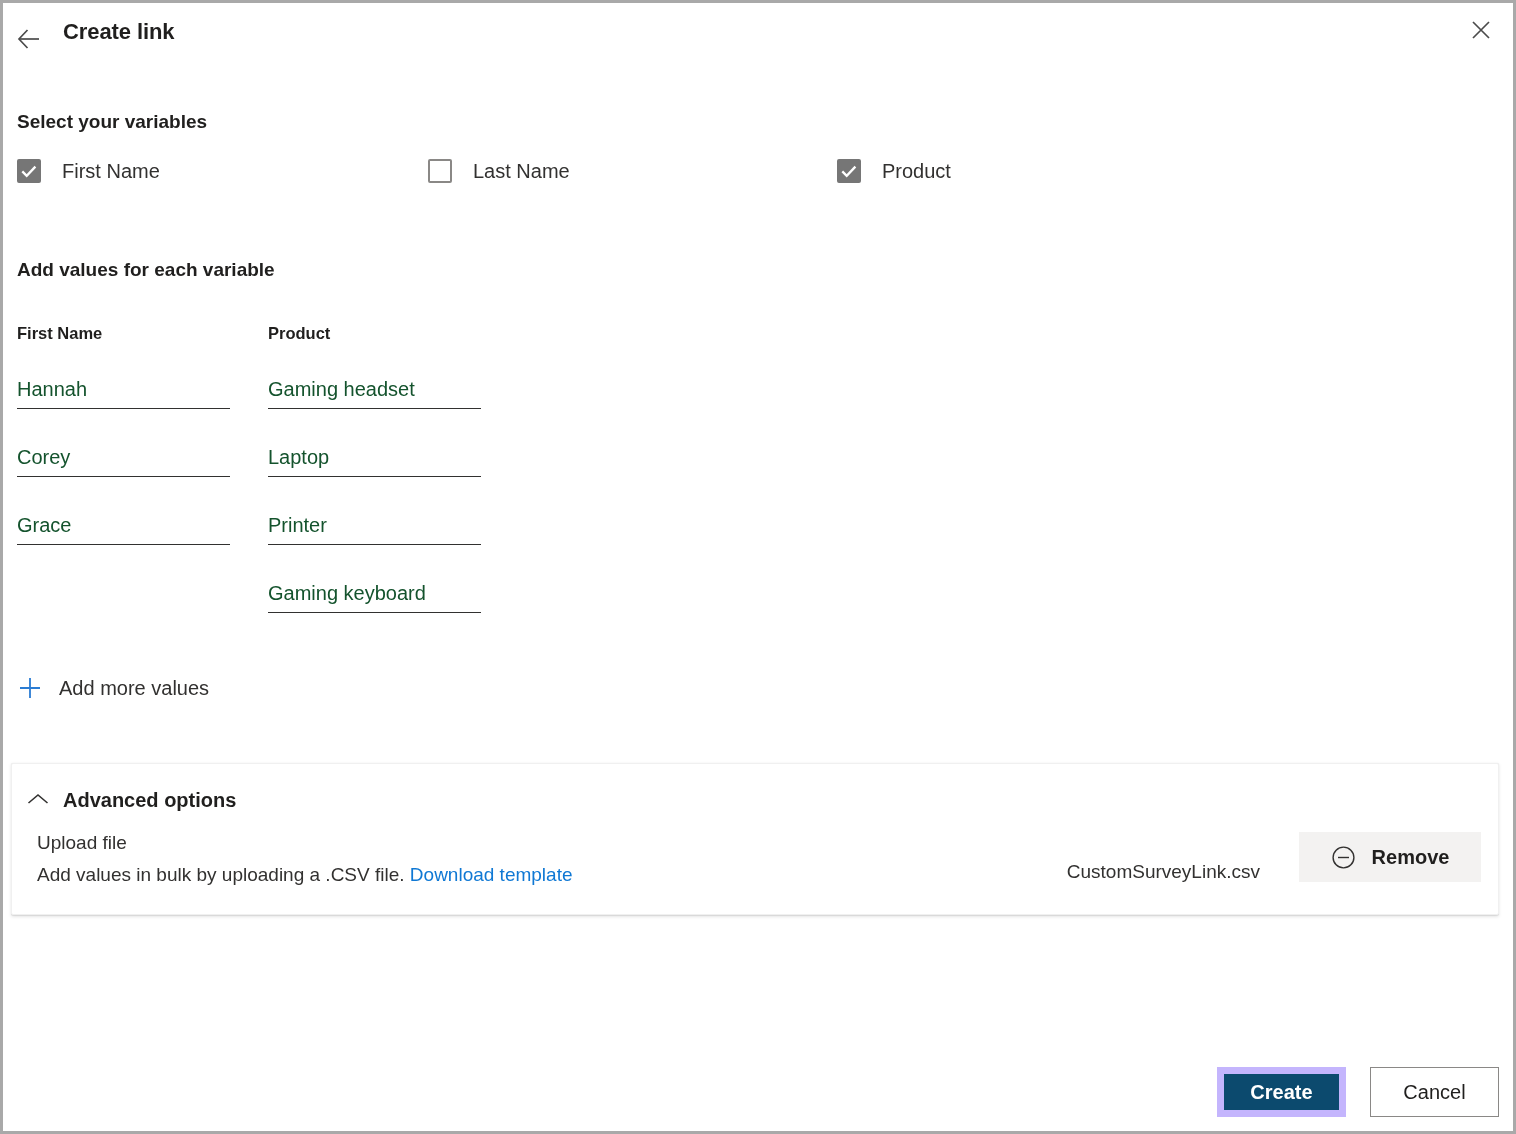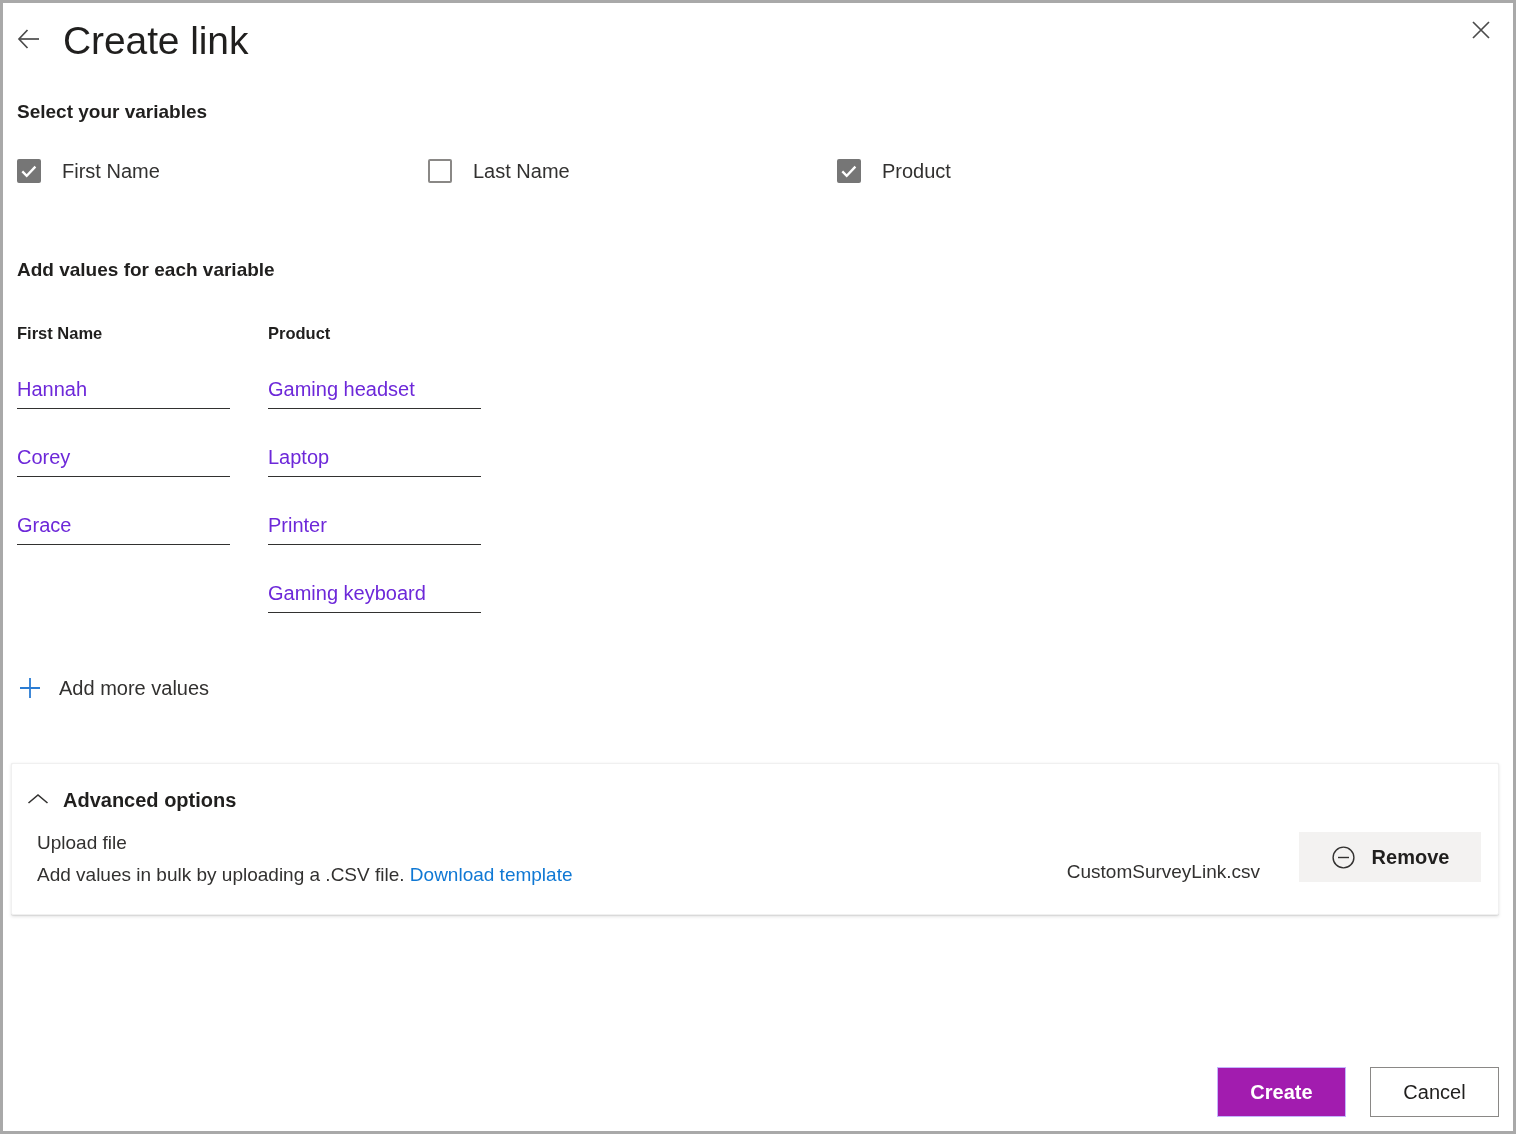--- a/index.html
+++ b/index.html
@@ -35,22 +35,22 @@
     width: 34px; height: 34px;
     display: flex; align-items: center; justify-content: center;
     cursor: pointer;
     background: transparent;
     border: none;
     padding: 0;
   }
   .title {
     position: absolute;
     left: 60px; top: 16px;
-    font-size: 39px;
-    font-weight: 400;
+    font-size: 22px;
+    font-weight: 700;
     color: #201f1e;
     letter-spacing: -0.1px;
   }
   .close-btn {
     position: absolute;
     right: 12px; top: 7px;
     width: 40px; height: 40px;
     display: flex; align-items: center; justify-content: center;
     cursor: pointer;
     background: transparent;
@@ -59,21 +59,21 @@
   }
 
   
   .section-heading {
     position: absolute;
     left: 14px;
     font-size: 19px;
     font-weight: 600;
     color: #201f1e;
   }
-  .heading-variables { top: 98px; }
+  .heading-variables { top: 108px; }
   .heading-values { top: 256px; }
 
   
   .checkbox-row {
     position: absolute;
     left: 14px; top: 150px;
     width: 1440px;
     height: 36px;
   }
   .cbx-item {
@@ -135,21 +135,21 @@
   .field {
     position: relative;
     width: 213px;
     height: 34px;
     margin-top: 34px;
     border: none;
     border-bottom: 1px solid #323130;
     background: transparent;
     font-family: "Liberation Sans", "DejaVu Sans", sans-serif;
     font-size: 20px;
-    color: #6d28d9;
+    color: #14532d;
     padding: 0 0 4px 0;
     outline: none;
     box-sizing: border-box;
     display: block;
   }
   .field.first { margin-top: 30px; }
 
   
   .add-more {
     position: absolute;
@@ -265,23 +265,23 @@
   .btn {
     height: 50px;
     min-width: 129px;
     font-family: "Liberation Sans", "DejaVu Sans", sans-serif;
     font-size: 20px;
     cursor: pointer;
     box-sizing: border-box;
     padding: 0 14px;
   }
   .btn-primary {
-    background: #a21caf;
+    background: #0c4a6e;
     color: #ffffff;
-    border: 1px solid #c4b5fd;
+    border: 7px solid #c4b5fd;
     font-weight: 600;
   }
   .btn-secondary {
     background: #ffffff;
     color: #201f1e;
     border: 1px solid #8a8886;
     font-weight: 400;
   }
 </style>
 </head>

